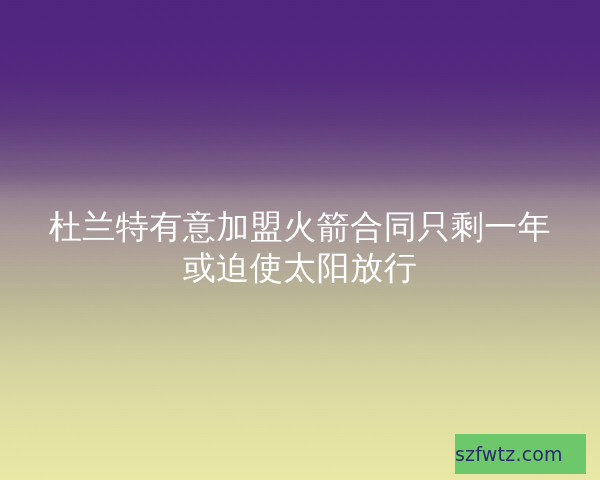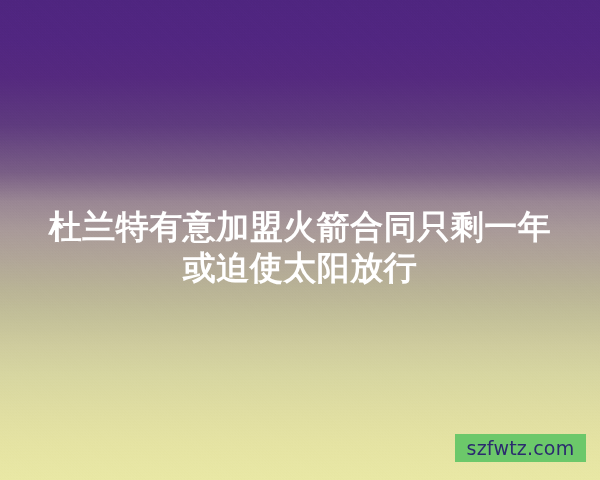--- a/index.html
+++ b/index.html
@@ -62,37 +62,36 @@
     position: absolute;
     left: 0;
     right: 0;
     top: 206px;
     text-align: center;
     padding: 0 34px;
     box-sizing: border-box;
     color: #ffffff;
     font-size: 33px;
     line-height: 41px;
-    font-weight: 700;
+    font-weight: 400;
     letter-spacing: 0.5px;
     white-space: pre-line;
     font-family: "DejaVu Sans", "Liberation Sans", sans-serif;
   }
 
   
   .watermark {
     position: absolute;
     left: 455px;
     top: 434px;
     width: 131px;
-    height: 28px;
+    height: 40px;
     background: #6cc86a;
     display: flex;
     align-items: center;
-    justify-content: center;
   }
   .watermark-text {
     color: #2b2b6e;
     font-size: 19px;
     line-height: 1;
     letter-spacing: 0.2px;
     font-family: "DejaVu Sans", "Liberation Sans", sans-serif;
   }
 </style>
 </head>

